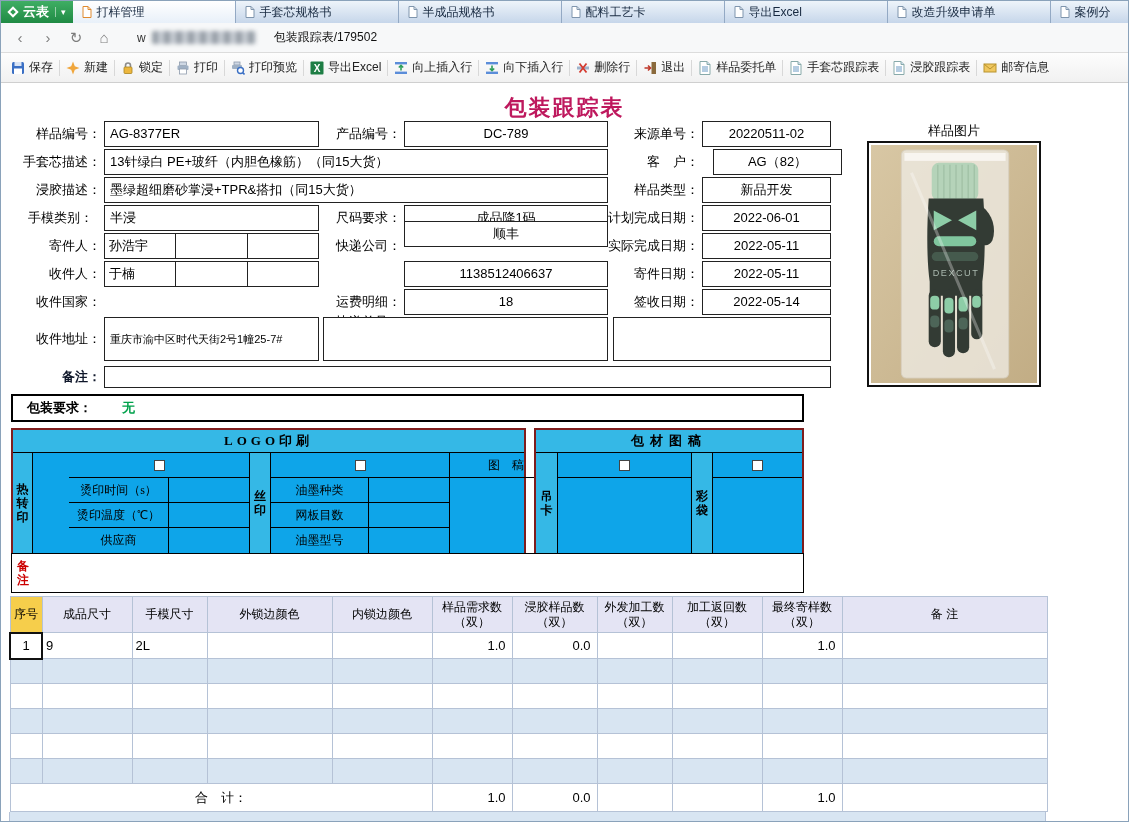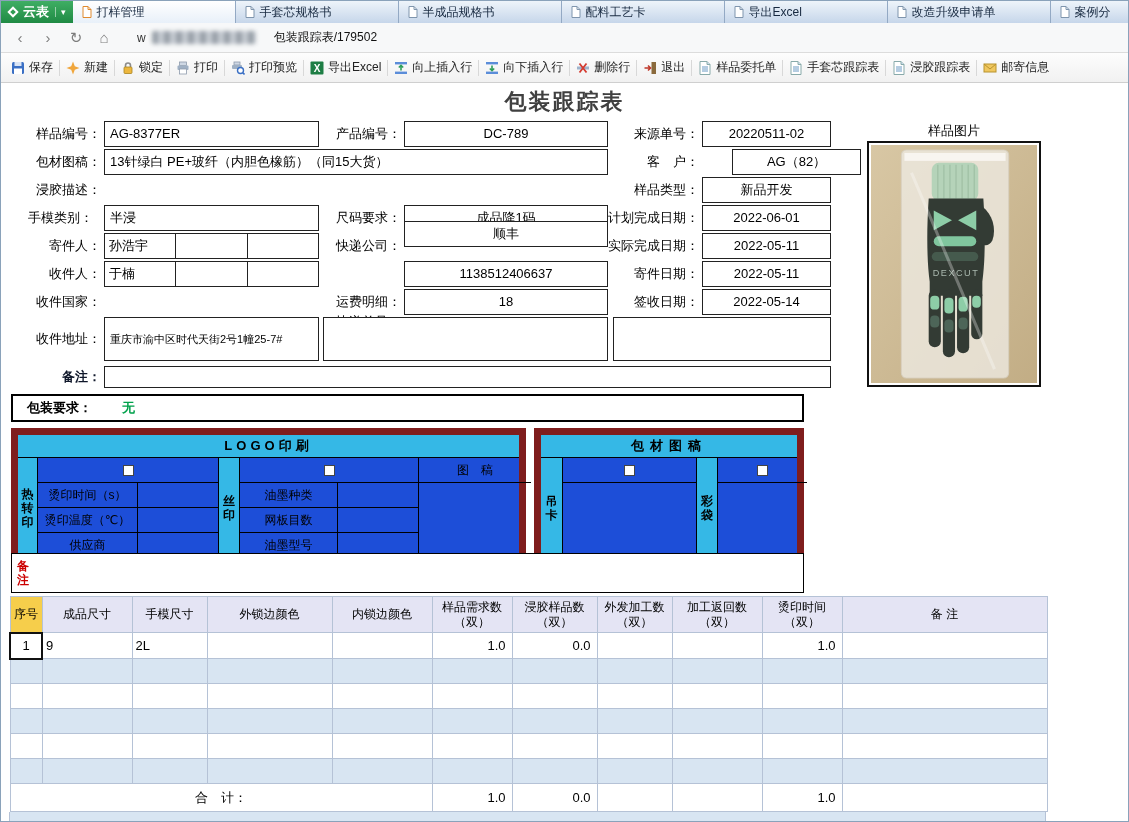--- a/index.html
+++ b/index.html
@@ -33,39 +33,39 @@
   
   .toolbar{height:30px;display:flex;align-items:center;background:linear-gradient(#fdfdfd,#f1f1f1);
            border-bottom:1px solid #cfcfcf;padding:0 4px;font-size:12px;color:#222;}
   .titem{display:flex;align-items:center;gap:4px;padding:0 6px;height:100%;cursor:pointer;white-space:nowrap;}
   .tsep{width:1px;height:16px;background:#d8d8d8;flex:0 0 auto;}
   .ticon{flex:0 0 auto;}
 
   
   .content{position:relative;background:#fff;}
   .form{position:relative;height:513px;background:#fff;}
-  .form-title{position:absolute;top:4px;left:0;width:100%;text-align:center;font-size:22px;
-              font-weight:bold;letter-spacing:2px;color:#404040;}
+  .form-title{position:absolute;top:10px;left:0;width:100%;text-align:center;font-size:22px;
+              font-weight:bold;letter-spacing:2px;color:#be185d;}
   .lbl{position:absolute;font-size:13px;color:#000;text-align:right;line-height:26px;white-space:nowrap;}
   .lbl.red{color:#0f172a;font-weight:bold;}
   .box{position:absolute;border:1px solid #222;background:#fff;font-size:13px;line-height:24px;
        padding:0 5px;overflow:hidden;white-space:nowrap;color:#000;}
   .box.center{text-align:center;padding:0;}
   .box.split{display:flex;padding:0;line-height:24px;}
   .box.split>span{flex:1;border-left:1px solid #222;padding:0 4px;overflow:hidden;}
   .box.split>span:first-child{border-left:none;}
   .img-title{position:absolute;left:866px;top:38px;width:174px;text-align:center;font-size:13px;line-height:20px;}
   .img-box{position:absolute;left:866px;top:58px;width:174px;height:246px;border:2px solid #111;
            background:#fff;padding:2px;}
 
   .pack-box{position:absolute;left:10px;top:311px;width:793px;height:28px;border:2px solid #000;
             display:flex;align-items:center;font-size:13px;font-weight:bold;padding-left:14px;background:#fff;}
   .pack-val{color:#00a14b;margin-left:30px;font-weight:bold;}
 
-  .ltable{position:absolute;border:7px solid #7f1d1d;background:#1d4ed8;}
+  .ltable{position:absolute;border:2px solid #7f1d1d;background:#0ea5e9;font-family:Liberation Serif, serif;}
   .lt-head{height:23px;background:#35b8e6;border-bottom:1px solid #000;display:flex;align-items:center;
            justify-content:center;font-weight:bold;font-size:13px;letter-spacing:4px;color:#000;}
   .lt-body{display:flex;height:100px;}
   .vcell{background:#35b8e6;border-left:1px solid #000;border-right:1px solid #000;display:flex;
          align-items:center;justify-content:center;font-weight:bold;font-size:12px;flex:0 0 auto;}
   .vcell:first-child{border-left:none;}
   .vcell span{width:1em;line-height:14px;word-break:break-all;display:block;text-align:center;}
   .subcol{display:flex;flex-direction:column;flex:0 0 auto;}
   .srow{display:flex;border-bottom:1px solid #000;height:25px;align-items:center;}
   .srow:last-child{border-bottom:none;}
@@ -316,26 +316,27 @@
       <div class="form-title">包装跟踪表</div>
 
       <div class="lbl" style="left:10px;top:38px;width:90px;">样品编号：</div>
       <div class="box" style="left:103px;top:38px;width:215px;height:26px;">AG-8377ER</div>
       <div class="lbl" style="left:318px;top:38px;width:82px;">产品编号：</div>
       <div class="box center" style="left:403px;top:38px;width:204px;height:26px;">DC-789</div>
       <div class="lbl" style="left:604px;top:38px;width:94px;">来源单号：</div>
       <div class="box center" style="left:701px;top:38px;width:129px;height:26px;">20220511-02</div>
       <div class="img-title">样品图片</div>
 
-      <div class="lbl" style="left:10px;top:66px;width:90px;">包材图稿：</div>
+      <div class="lbl" style="left:10px;top:66px;width:90px;">手套芯描述：</div>
       <div class="box" style="left:103px;top:66px;width:504px;height:26px;">13针绿白 PE+玻纤（内胆色橡筋）（同15大货）</div>
       <div class="lbl" style="left:604px;top:66px;width:94px;">客　户：</div>
-      <div class="box center" style="left:731px;top:66px;width:129px;height:26px;">AG（82）</div>
+      <div class="box center" style="left:712px;top:66px;width:129px;height:26px;">AG（82）</div>
 
       <div class="lbl" style="left:10px;top:94px;width:90px;">浸胶描述：</div>
+      <div class="box" style="left:103px;top:94px;width:504px;height:26px;">墨绿超细磨砂掌浸+TPR&amp;搭扣（同15大货）</div>
       <div class="lbl" style="left:604px;top:94px;width:94px;">样品类型：</div>
       <div class="box center" style="left:701px;top:94px;width:129px;height:26px;">新品开发</div>
 
       <div class="lbl" style="left:2px;top:122px;width:90px;">手模类别：</div>
       <div class="box" style="left:103px;top:122px;width:215px;height:26px;">半浸</div>
       <div class="lbl" style="left:318px;top:122px;width:82px;">尺码要求：</div>
       <div class="box center" style="left:403px;top:122px;width:204px;height:26px;">成品降1码</div>
       <div class="lbl" style="left:604px;top:122px;width:94px;">计划完成日期：</div>
       <div class="box center" style="left:701px;top:122px;width:129px;height:26px;">2022-06-01</div>
 
@@ -423,21 +424,21 @@
         <span>包装要求：</span>
         <span class="pack-val">无</span>
       </div>
 
       <div class="ltable" style="left:10px;top:345px;width:515px;">
         <div class="lt-head">LOGO印刷</div>
         <div class="lt-body">
           <div class="vcell" style="width:20px;">
               <span>热转印</span>
             </div>
-          <div class="subcol" style="width:180px;">
+          <div class="subcol" style="width:180px;margin-left:36px;">
             <div class="srow">
                 <span class="chk"></span>
               </div>
             <div class="srow">
                 <div class="slabel" style="width:100px;">烫印时间（s）</div>
                 <div class="sval"></div>
               </div>
             <div class="srow">
                 <div class="slabel" style="width:100px;">烫印温度（℃）</div>
                 <div class="sval"></div>
@@ -525,21 +526,21 @@
           <th>外锁边颜色</th>
           <th>内锁边颜色</th>
           <th>样品需求数
 （双）</th>
           <th>浸胶样品数
 （双）</th>
           <th>外发加工数
 （双）</th>
           <th>加工返回数
 （双）</th>
-          <th>烫印时间
+          <th>最终寄样数
 （双）</th>
           <th>备 注</th>
         </tr>
       </thead>
       <tbody>
         <tr class="data">
           <td class="seqcell">1</td>
           <td class="txt">9</td>
           <td class="txt">2L</td>
           <td></td>

